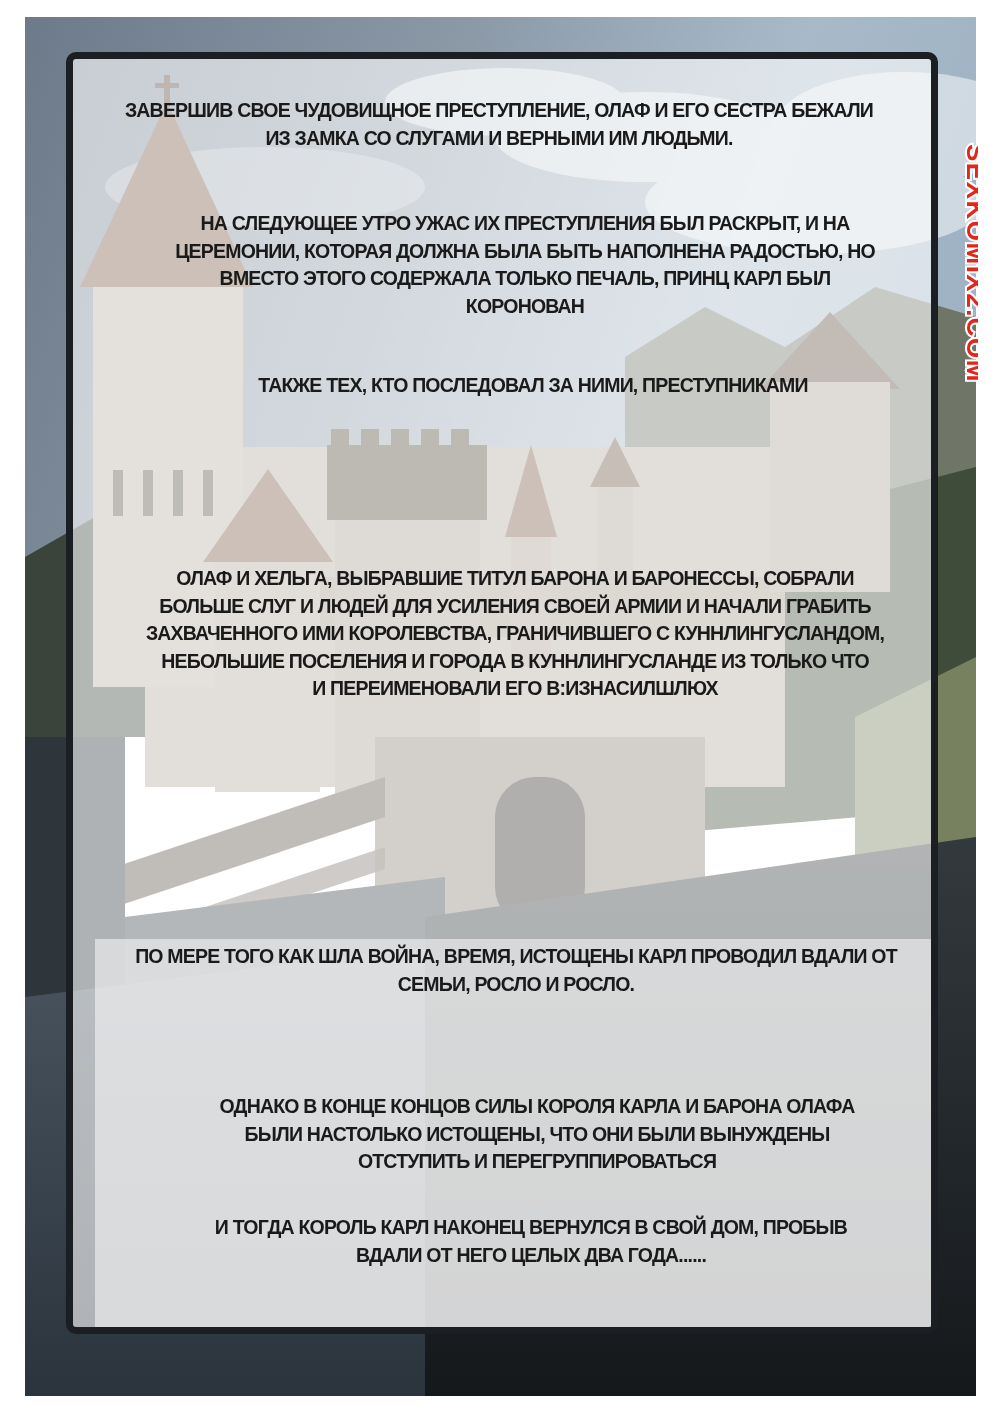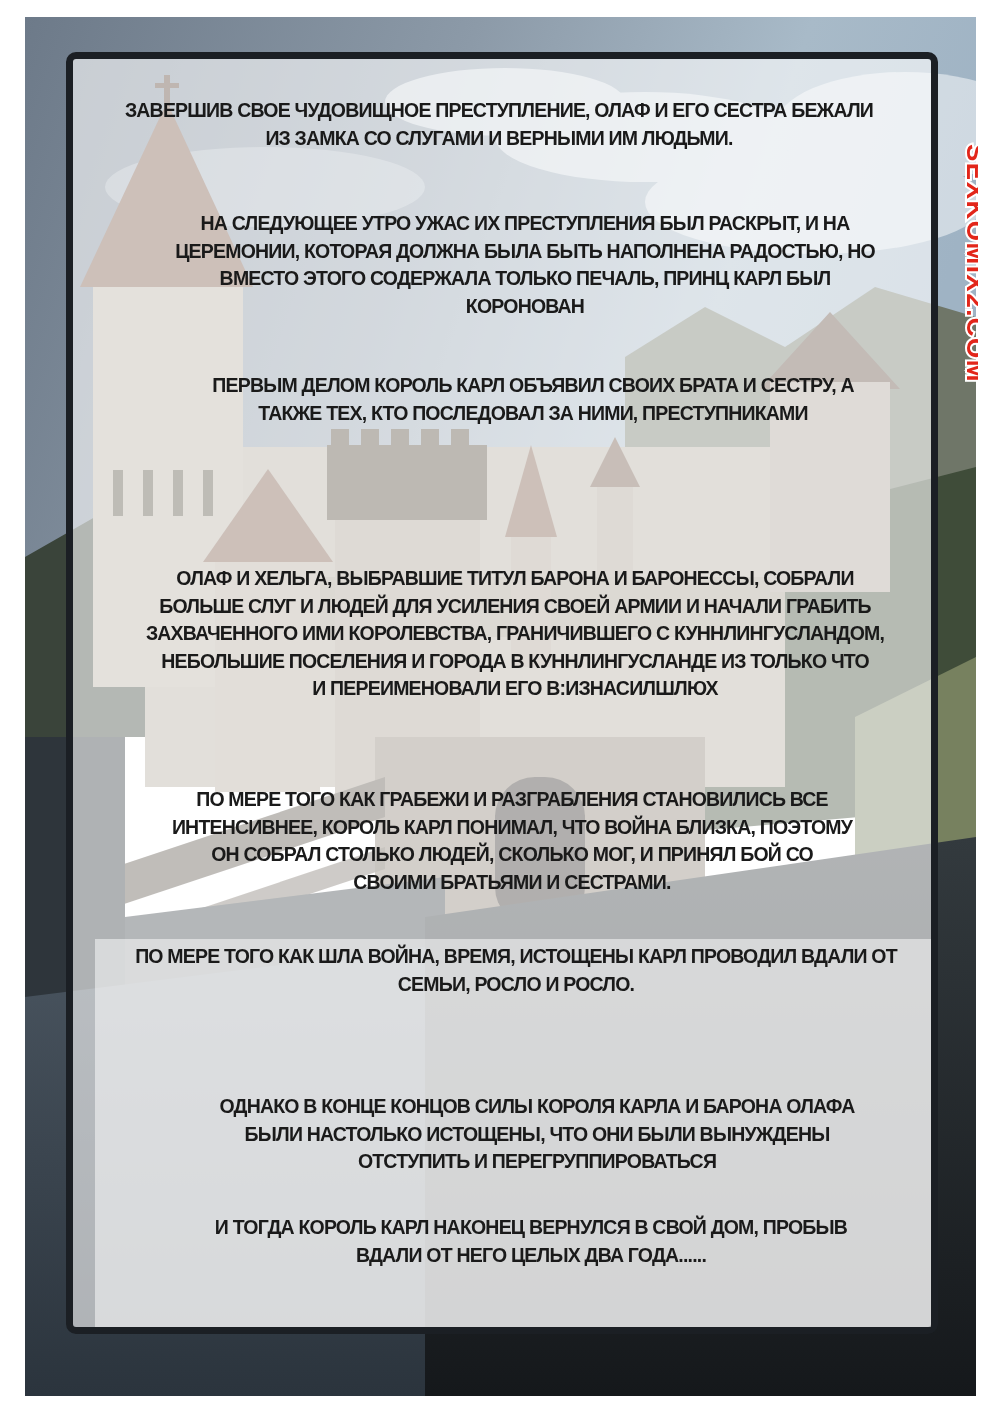--- a/index.html
+++ b/index.html
@@ -114,38 +114,31 @@
     </div>
 
     <div class="block b2">
       <div class="line">НА СЛЕДУЮЩЕЕ УТРО УЖАС ИХ ПРЕСТУПЛЕНИЯ БЫЛ РАСКРЫТ, И НА</div>
       <div class="line">ЦЕРЕМОНИИ, КОТОРАЯ ДОЛЖНА БЫЛА БЫТЬ НАПОЛНЕНА РАДОСТЬЮ, НО</div>
       <div class="line">ВМЕСТО ЭТОГО СОДЕРЖАЛА ТОЛЬКО ПЕЧАЛЬ, ПРИНЦ КАРЛ БЫЛ</div>
       <div class="line">КОРОНОВАН</div>
     </div>
 
     <div class="block b3">
-      <div class="line">ПЕРВЫМ ДЕЛОМ КОРОЛЬ КАРЛ ОБЪЯВИЛ СВОИХ БРАТА И СЕСТРУ, А</div>
       <div class="line">ТАКЖЕ ТЕХ, КТО ПОСЛЕДОВАЛ ЗА НИМИ, ПРЕСТУПНИКАМИ</div>
     </div>
 
     <div class="block b4">
       <div class="line">ОЛАФ И ХЕЛЬГА, ВЫБРАВШИЕ ТИТУЛ БАРОНА И БАРОНЕССЫ, СОБРАЛИ</div>
       <div class="line">БОЛЬШЕ СЛУГ И ЛЮДЕЙ ДЛЯ УСИЛЕНИЯ СВОЕЙ АРМИИ И НАЧАЛИ ГРАБИТЬ</div>
       <div class="line">ЗАХВАЧЕННОГО ИМИ КОРОЛЕВСТВА, ГРАНИЧИВШЕГО С КУННЛИНГУСЛАНДОМ,</div>
       <div class="line">НЕБОЛЬШИЕ ПОСЕЛЕНИЯ И ГОРОДА В КУННЛИНГУСЛАНДЕ ИЗ ТОЛЬКО ЧТО</div>
       <div class="line">И ПЕРЕИМЕНОВАЛИ ЕГО В:ИЗНАСИЛШЛЮХ</div>
     </div>
 
-    <div class="block b5">
-      <div class="line">ПО МЕРЕ ТОГО КАК ГРАБЕЖИ И РАЗГРАБЛЕНИЯ СТАНОВИЛИСЬ ВСЕ</div>
-      <div class="line">ИНТЕНСИВНЕЕ, КОРОЛЬ КАРЛ ПОНИМАЛ, ЧТО ВОЙНА БЛИЗКА, ПОЭТОМУ</div>
-      <div class="line">ОН СОБРАЛ СТОЛЬКО ЛЮДЕЙ, СКОЛЬКО МОГ, И ПРИНЯЛ БОЙ СО</div>
-      <div class="line">СВОИМИ БРАТЬЯМИ И СЕСТРАМИ.</div>
-    </div>
 
     <div class="block b6">
       <div class="line">ПО МЕРЕ ТОГО КАК ШЛА ВОЙНА, ВРЕМЯ, ИСТОЩЕНЫ КАРЛ ПРОВОДИЛ ВДАЛИ ОТ</div>
       <div class="line">СЕМЬИ, РОСЛО И РОСЛО.</div>
     </div>
 
     <div class="block b7">
       <div class="line">ОДНАКО В КОНЦЕ КОНЦОВ СИЛЫ КОРОЛЯ КАРЛА И БАРОНА ОЛАФА</div>
       <div class="line">БЫЛИ НАСТОЛЬКО ИСТОЩЕНЫ, ЧТО ОНИ БЫЛИ ВЫНУЖДЕНЫ</div>
       <div class="line">ОТСТУПИТЬ И ПЕРЕГРУППИРОВАТЬСЯ</div>

